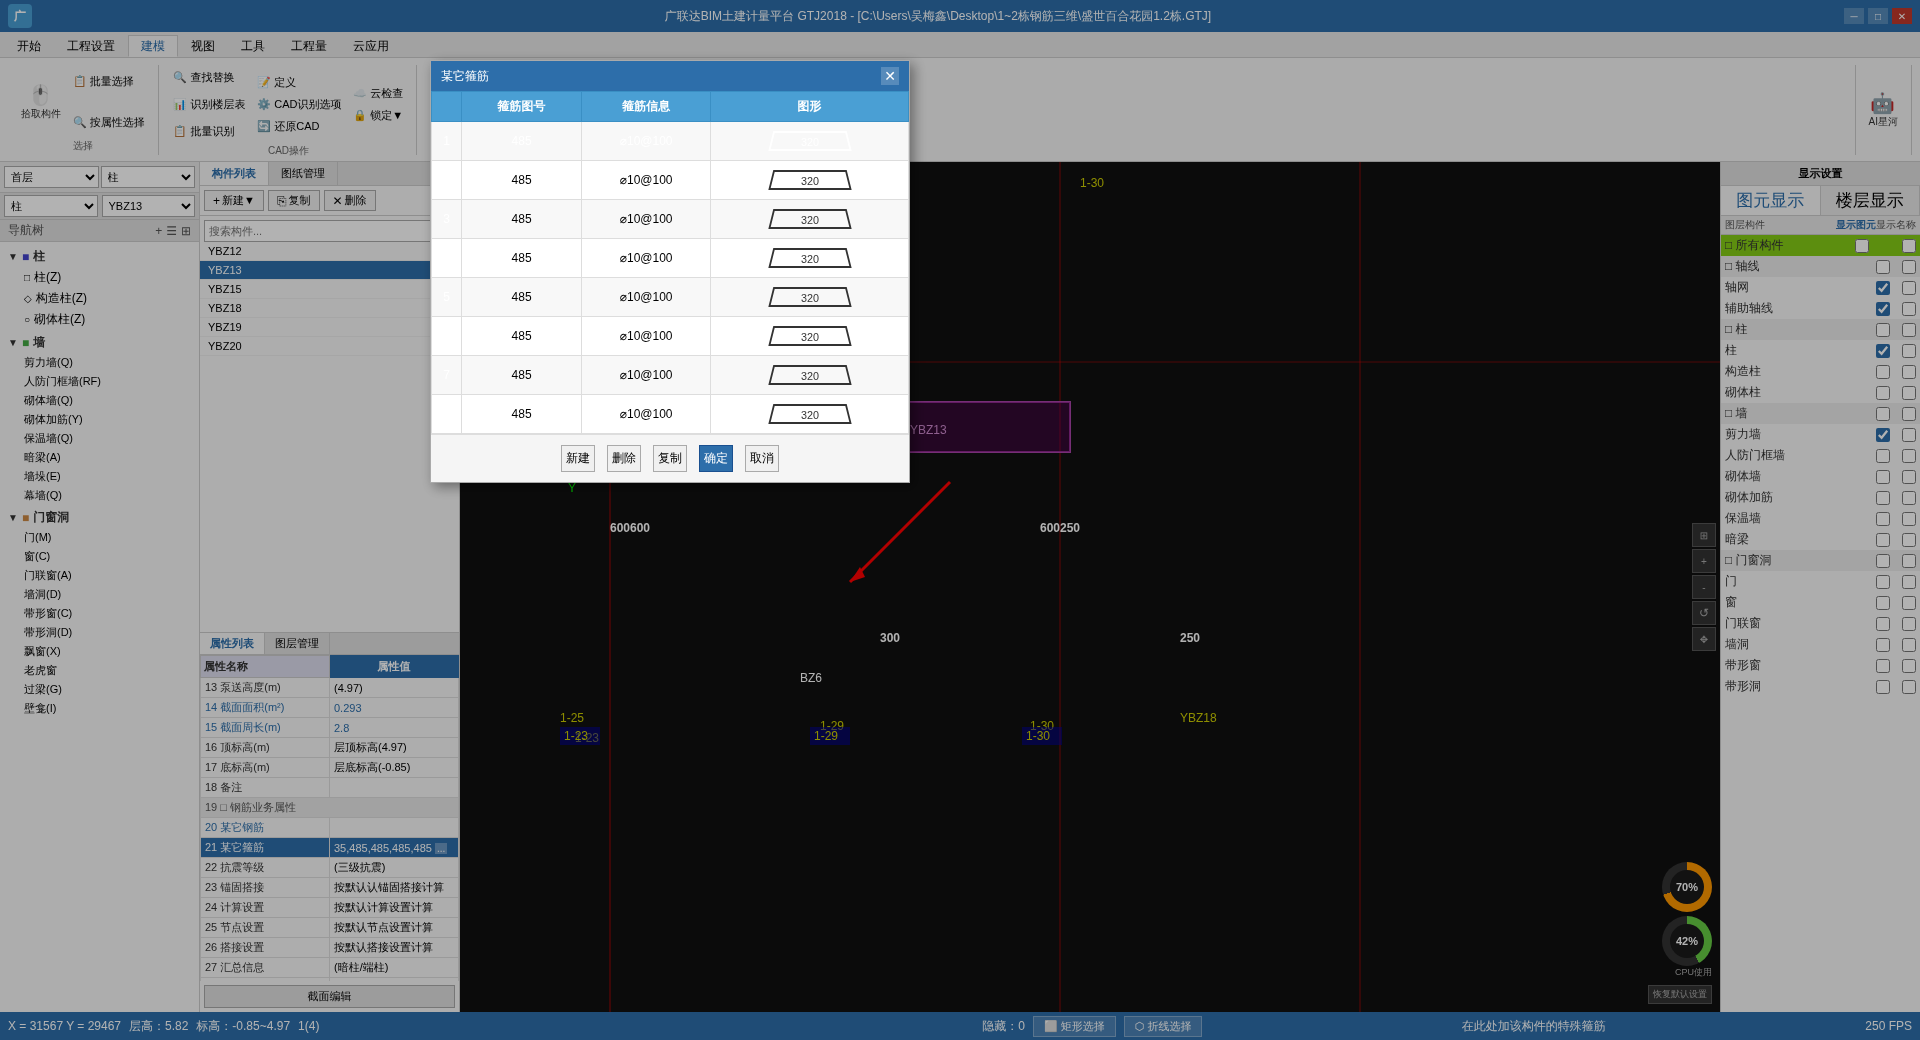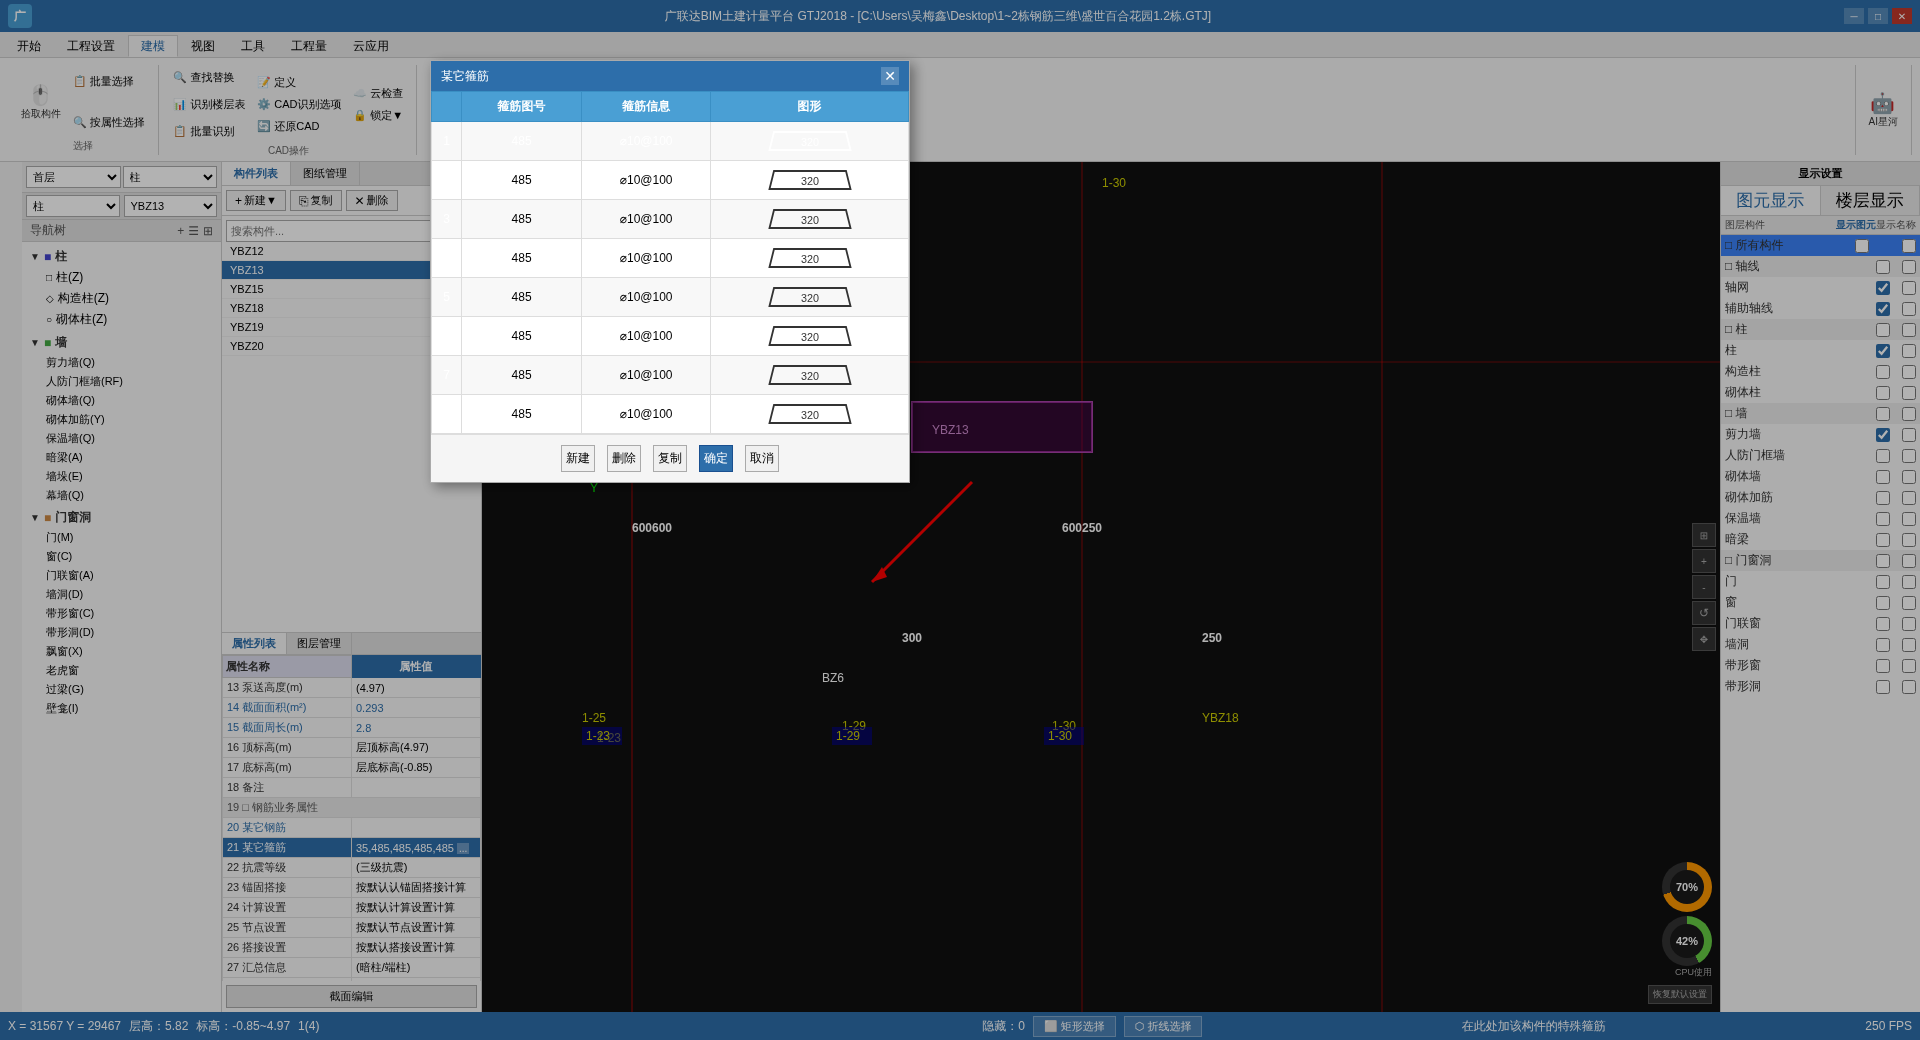--- a/index.html
+++ b/index.html
@@ -94,21 +94,20 @@
       cursor: pointer;
       border: 1px solid transparent;
       font-size: 11px;
     }
     .ribbon-group-inner { display: flex; flex-direction: row; gap: 2px; flex: 1; align-items: center; }
 
     
     #main-area {
       display: flex;
       height: calc(1040px - 32px - 130px - 28px - 24px);
-      margin-left: 22px;
     }
 
     
     #left-panel {
       width: 200px;
       background: #f8f8f8;
       border-right: 1px solid #ccc;
       display: flex;
       flex-direction: column;
     }
@@ -877,21 +876,21 @@
       <div class="right-panel-tab">楼层显示</div>
     </div>
 
     <div style="display:flex;background:#e8e8e8;border-bottom:1px solid #ccc;padding:2px 4px;">
       <div style="flex:1;font-size:10px;color:#555;">图层构件</div>
       <div style="width:40px;text-align:center;font-size:10px;color:#2d6eaa;font-weight:bold;">显示图元</div>
       <div style="width:40px;text-align:center;font-size:10px;color:#555;">显示名称</div>
     </div>
     <div style="overflow-y:auto;flex:1;">
 
-      <div class="display-row" style="background:#3b82f6;gap:21px;">
+      <div class="display-row" style="background:#84cc16;gap:21px;">
         <span class="label">□ 所有构件</span>
         <input type="checkbox" class="display-checkbox" style="">
         <input type="checkbox" class="display-checkbox" style="margin-left: 12px;">
       </div>
 
       <div class="display-row" style="background:#ebebeb;">
         <span class="label">□ 轴线</span>
         <input type="checkbox" class="display-checkbox" style="">
         <input type="checkbox" class="display-checkbox" style="margin-left: 12px;">
       </div>

